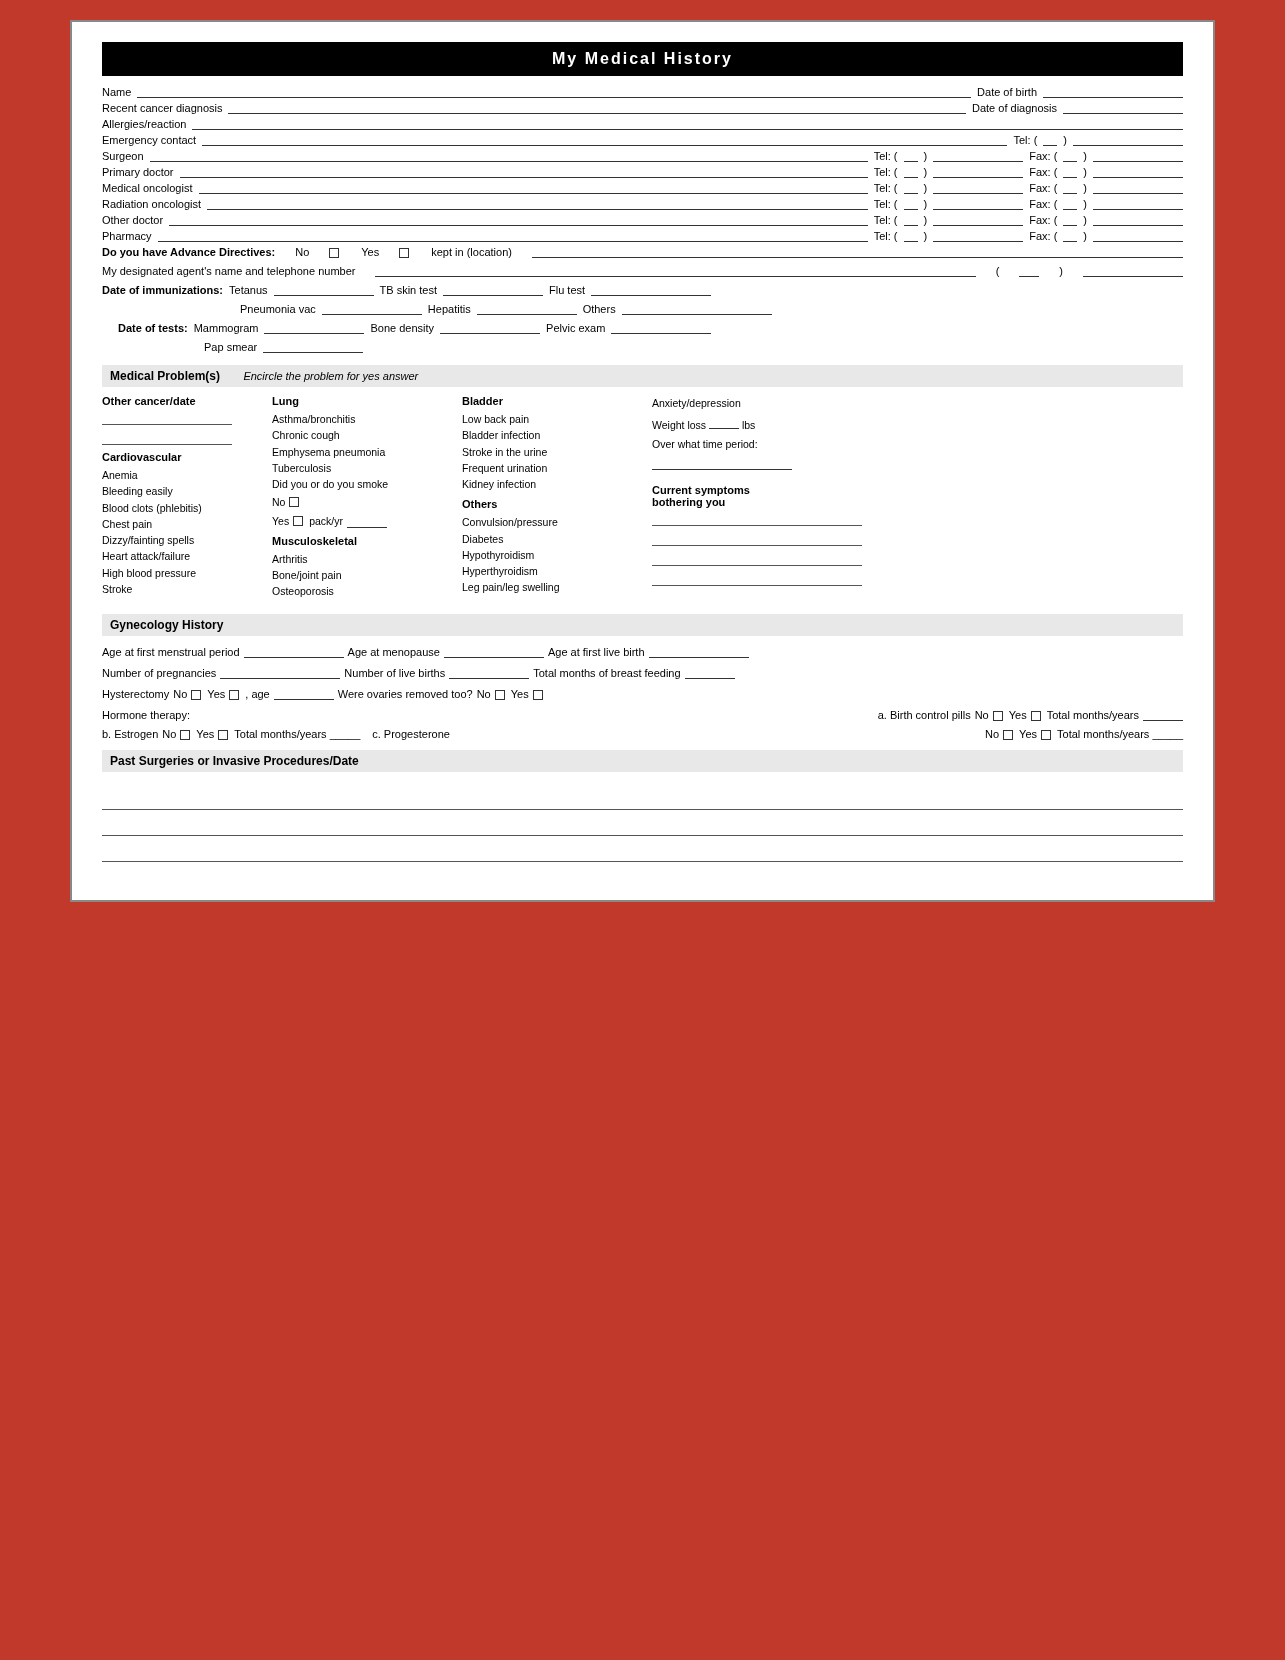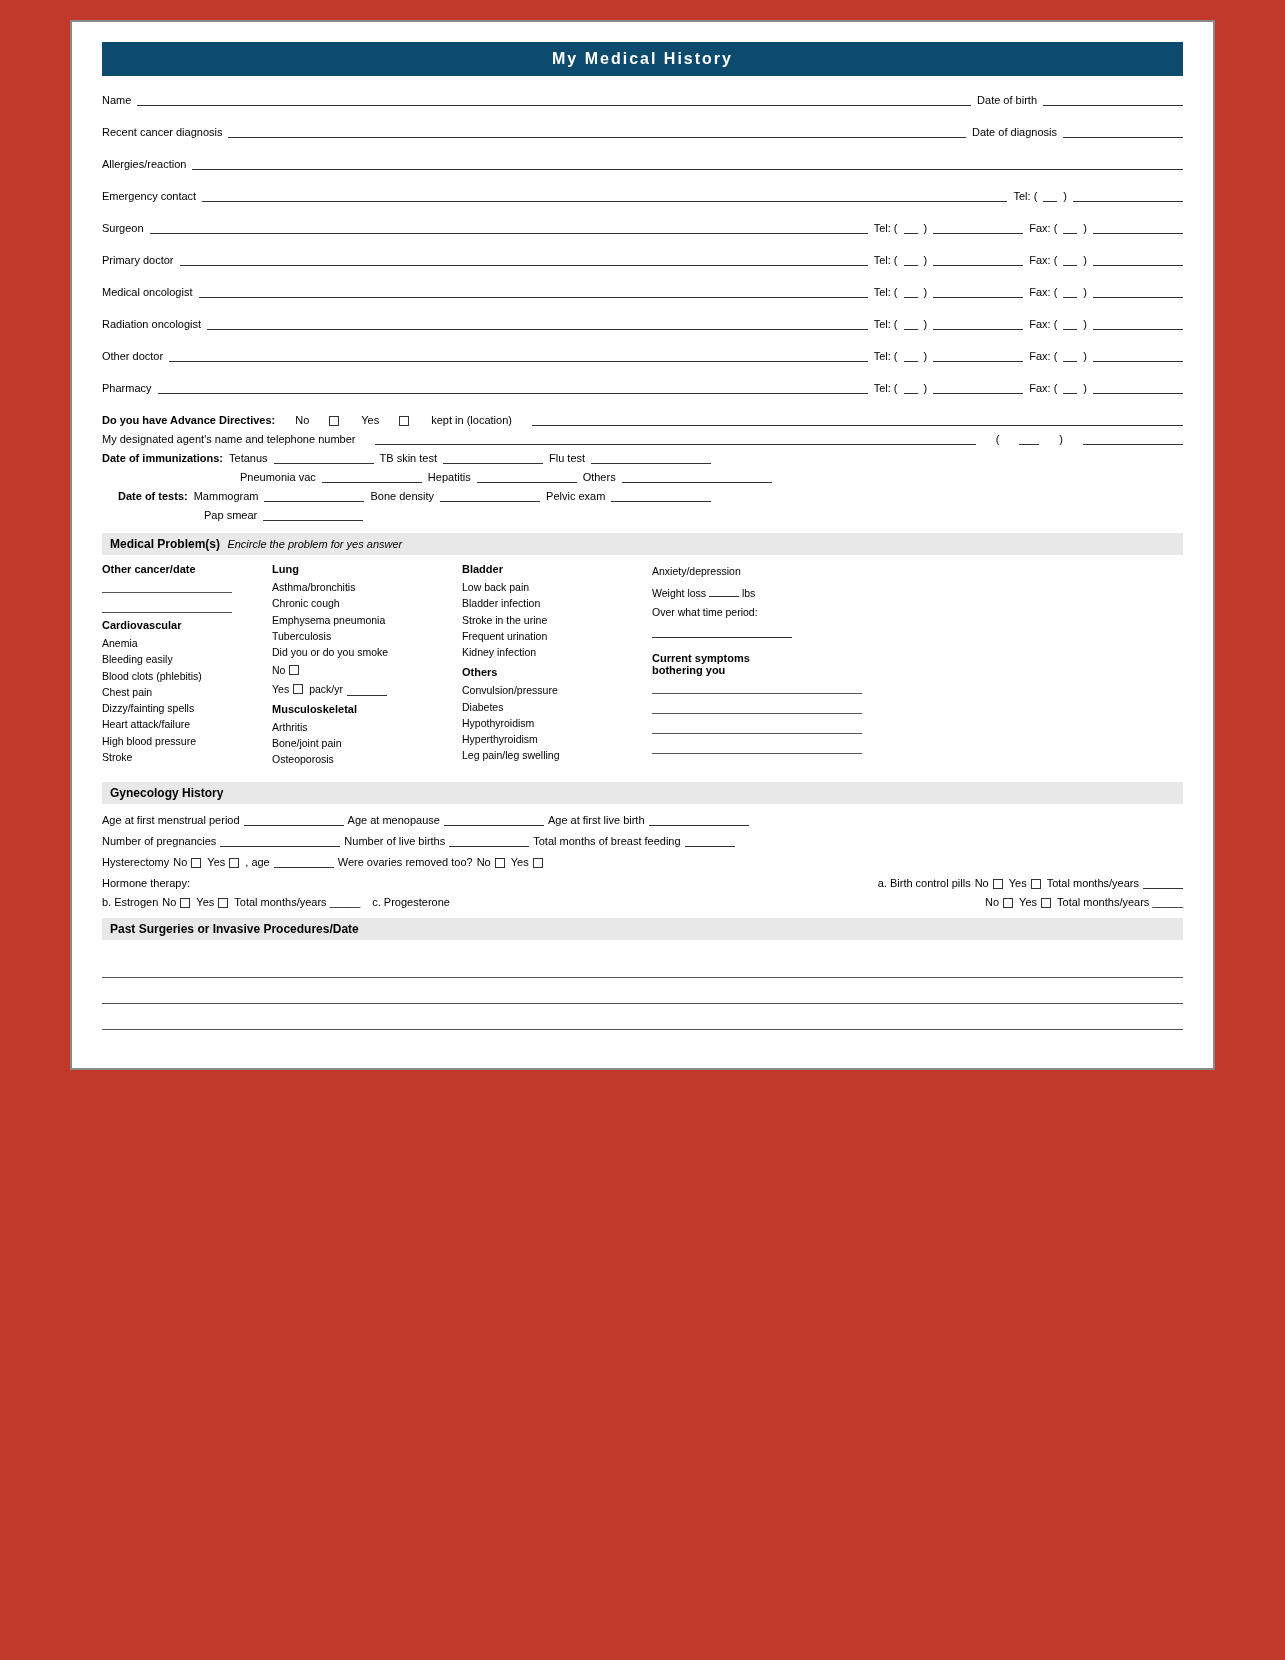--- a/index.html
+++ b/index.html
@@ -10,33 +10,33 @@
       padding: 20px;
     }
     .page {
       background: #fff;
       width: 1145px;
       margin: 0 auto;
       padding: 20px 30px 30px;
       border: 2px solid #888;
     }
     .title-bar {
-      background: #0c4a6e;
+      background: #000000;
       color: #fff;
       text-align: center;
       padding: 8px;
       font-size: 16px;
       font-weight: bold;
       letter-spacing: 2px;
-      margin-bottom: 16px;
+      margin-bottom: 8px;
     }
     .form-row {
       display: flex;
       align-items: flex-end;
-      margin-bottom: 18px;
+      margin-bottom: 2px;
       gap: 6px;
     }
     .form-label {
       white-space: nowrap;
       font-size: 11px;
     }
     .underline {
       flex: 1;
       border-bottom: 1px solid #333;
       height: 14px;
@@ -51,21 +51,21 @@
     .section-header {
       background: #e8e8e8;
       padding: 4px 8px;
       margin: 12px 0 8px 0;
       font-size: 12px;
     }
     .section-header span.italic {
       font-style: italic;
       font-weight: normal;
       font-size: 11px;
-      margin-left: 4px;
+      margin-left: 20px;
     }
     .bold { font-weight: bold; }
     .medical-grid {
       display: grid;
       grid-template-columns: 160px 180px 180px 210px 1fr;
       gap: 0 10px;
       margin-top: 6px;
     }
     .col-header {
       font-weight: bold;

